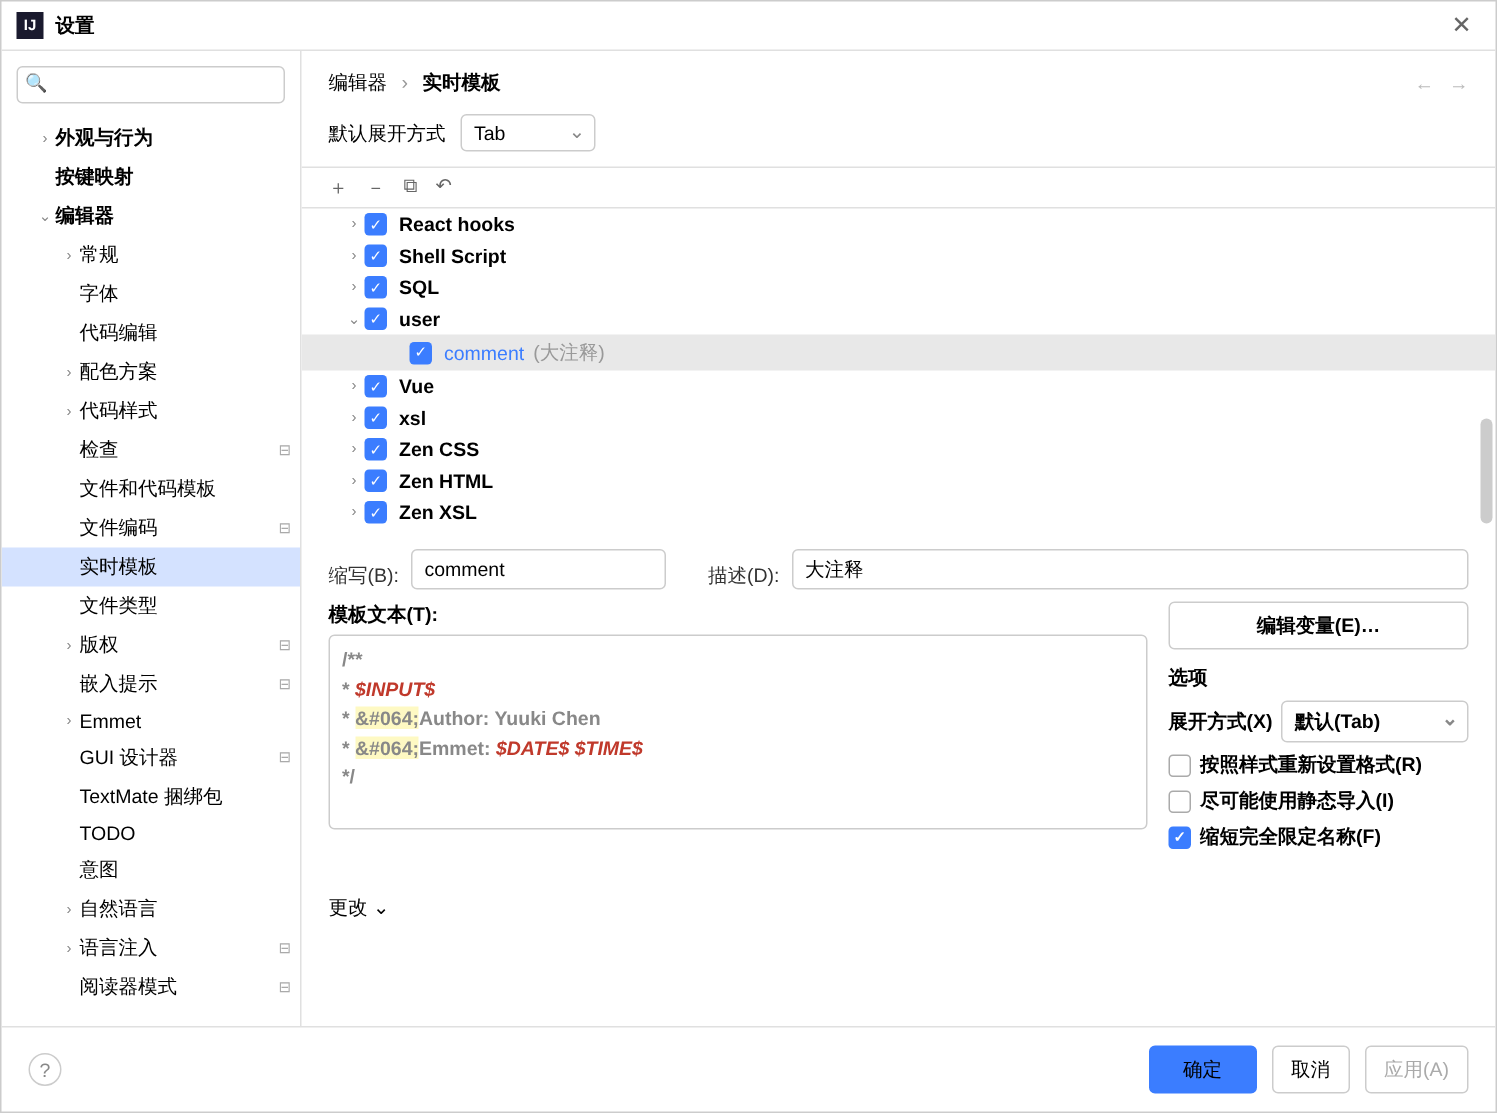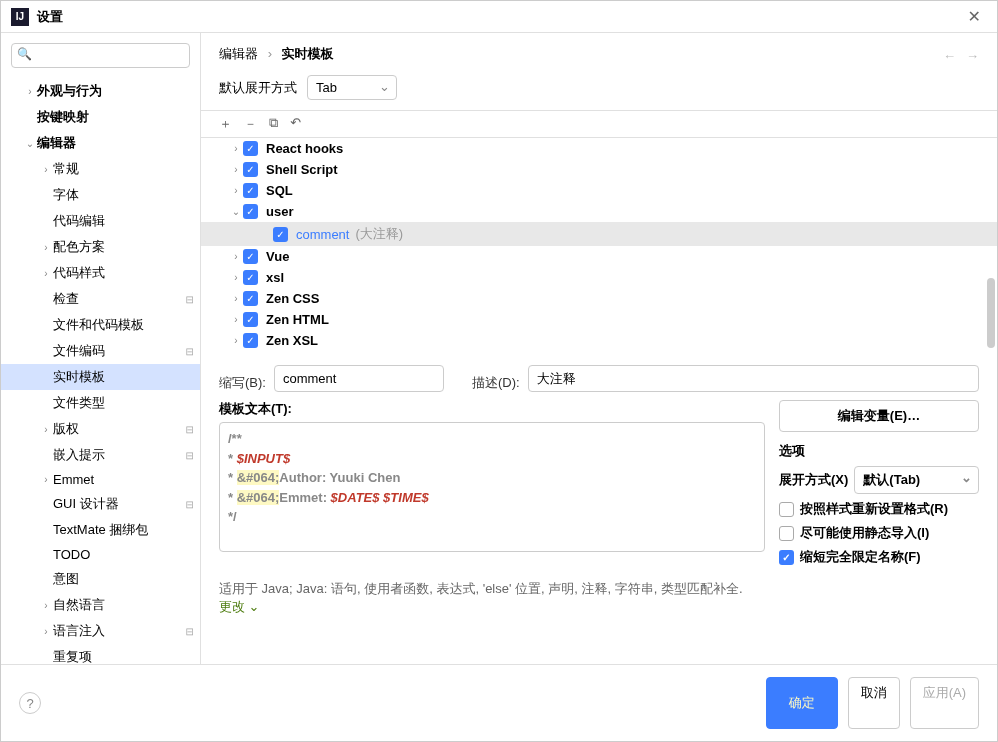--- a/index.html
+++ b/index.html
@@ -53,25 +53,25 @@
 .code-box { border: 1px solid #ccc; border-radius: 4px; padding: 6px 8px; font-family: "Consolas", monospace; font-size: 13px; line-height: 1.5; height: 130px; overflow: auto; color: #888; background: #fff; }
 .code-box .var { color: #c0392b; font-style: italic; }
 .code-box .hl { background: #fef9c3; }
 .btn { border: 1px solid #ccc; border-radius: 4px; padding: 6px 12px; background: #fff; cursor: pointer; text-align: center; }
 .btn-wide { width: 100%; margin-bottom: 10px; }
 .options-title { margin: 6px 0; }
 .opt-row { display: flex; align-items: center; gap: 6px; margin: 6px 0; }
 .opt-row .cb-empty { width: 15px; height: 15px; border: 1px solid #aaa; border-radius: 3px; display: inline-block; }
 .opt-row .cb-checked { width: 15px; height: 15px; border-radius: 3px; background: #3b7dff; color: #fff; display: inline-flex; align-items: center; justify-content: center; font-size: 10px; }
 .applies { padding: 8px 18px 0 18px; color: #666; }
-.applies .change { color: #4d7c0f; cursor: pointer; }
+.applies .change { color: #000000; cursor: pointer; }
 .footer { display: flex; justify-content: space-between; align-items: center; padding: 12px 18px; border-top: 1px solid #e0e0e0; }
 .footer .help { width: 22px; height: 22px; border: 1px solid #ccc; border-radius: 50%; display: flex; align-items: center; justify-content: center; color: #888; cursor: pointer; }
 .footer .buttons { display: flex; gap: 10px; }
-.btn-primary { background: #3b7dff; color: #fef9c3; border-color: #3b7dff; padding: 16px 22px; }
+.btn-primary { background: #3b7dff; color: #000000; border-color: #3b7dff; padding: 6px 22px; }
 .btn-disabled { color: #aaa; }
 </style>
 </head>
 <body>
 
 <div class="titlebar">
   <div class="logo">IJ</div>
   <div class="title">设置</div>
   <div class="close">✕</div>
 </div>
@@ -169,24 +169,20 @@
           <span class="label ">意图</span>
         </div>
         <div class="tree-item lvl1">
           <span class="chev">›</span>
           <span class="label ">自然语言</span>
         </div>
         <div class="tree-item lvl1">
           <span class="chev">›</span>
           <span class="label ">语言注入</span>
           <span class="dash">⊟</span>
-        </div>
-        <div class="tree-item lvl1">
-          <span class="chev"></span>
-          <span class="label ">重复项</span>
         </div>
         <div class="tree-item lvl1">
           <span class="chev"></span>
           <span class="label ">阅读器模式</span>
           <span class="dash">⊟</span>
         </div>
       </div>
   </div>
 
   <div class="main">
@@ -303,21 +299,21 @@
           <span>尽可能使用静态导入(I)</span>
         </div>
         <div class="opt-row">
           <span class="cb-checked">✓</span>
           <span>缩短完全限定名称(F)</span>
         </div>
       </div>
     </div>
 
     <div class="applies">
-      <span>适用于 Java; Java: 语句, 使用者函数, 表达式, 'else' 位置, 声明, 注释, 字符串, 类型匹配补全.</span><br>
+      <br>
       <span class="change">更改 ⌄</span>
     </div>
   </div>
 </div>
 
 <div class="footer">
   <div class="help">?</div>
   <div class="buttons">
     <div class="btn btn-primary">确定</div>
     <div class="btn">取消</div>

